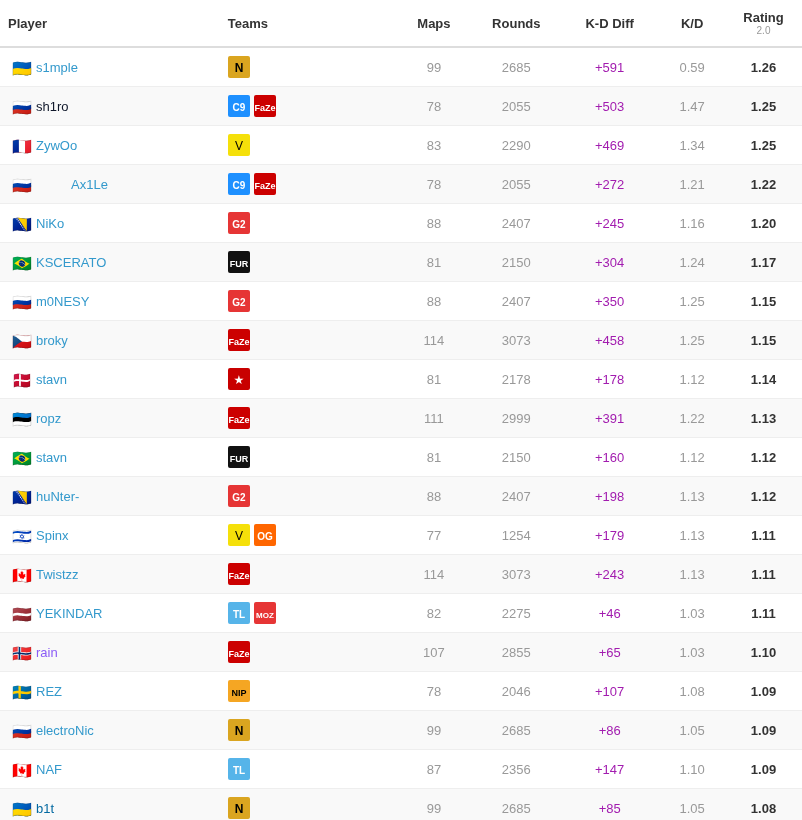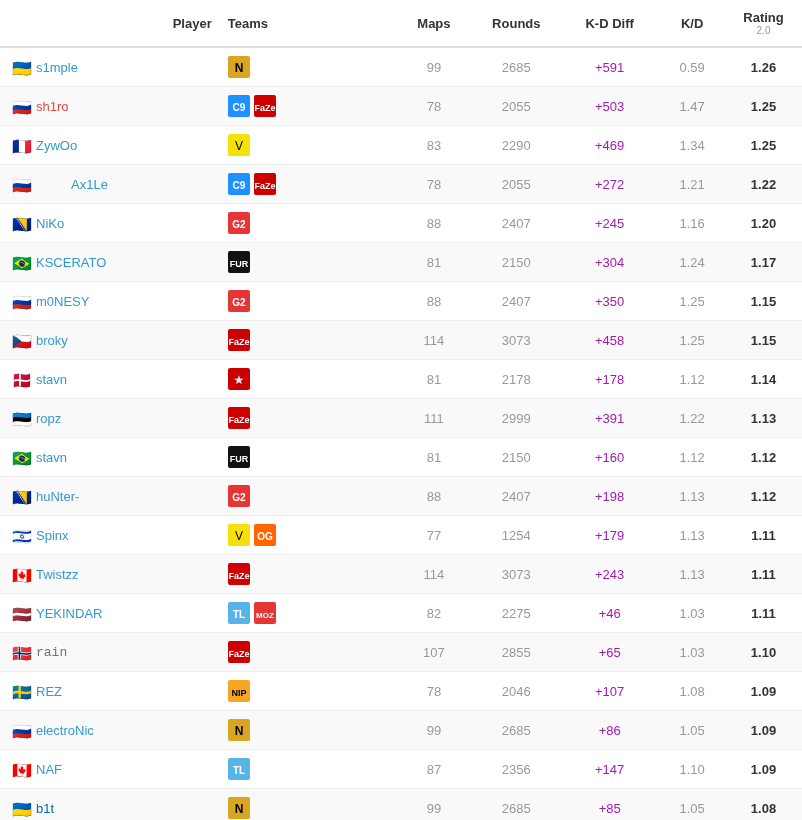--- a/index.html
+++ b/index.html
@@ -98,21 +98,21 @@
       font-weight: normal;
       display: block;
     }
   </style>
 </head>
 <body>
 
 <table>
   <thead>
     <tr>
-      <th style="width:200px; text-align:right;">Player</th>
+      <th style="width:200px; ">Player</th>
       <th style="width:160px;">Teams</th>
       <th class="num" style="width:70px;">Maps</th>
       <th class="num" style="width:80px;">Rounds</th>
       <th class="num" style="width:90px;">K-D Diff</th>
       <th class="num" style="width:60px;">K/D</th>
       <th class="rating-header" style="width:70px;">
         Rating<span class="rating-sub">2.0</span>
       </th>
     </tr>
   </thead>
@@ -137,21 +137,21 @@
         <td class="num">99</td>
         <td class="num">2685</td>
         <td class="kd-diff">+591</td>
         <td class="kd">0.59</td>
         <td class="rating" style="font-weight: bold; color: rgb(51, 51, 51);">1.26</td>
       </tr>
       <tr style="background: rgb(249, 249, 249);">
         <td style="padding-left: 12px;">
           <div class="player-cell">
             <span class="flag">🇷🇺</span>
-            <span class="player-name" style="color: #ef4444; cursor: pointer;">sh1ro</span>
+            <span class="player-name" style="color: #0f172a; cursor: pointer;">sh1ro</span>
           </div>
         </td>
         <td>
           <div class="teams-cell">
             <span class="team-logo">
               <svg width="22" height="22" viewBox="0 0 22 22">
                 <rect width="22" height="22" fill="#1e90ff" rx="2"></rect>
                 <text x="11" y="16" text-anchor="middle" font-size="10" font-weight="bold" fill="#fff">C9</text>
               </svg>
             </span>
@@ -483,21 +483,21 @@
         <td class="num">82</td>
         <td class="num">2275</td>
         <td class="kd-diff">+46</td>
         <td class="kd">1.03</td>
         <td class="rating" style="font-weight: bold; color: rgb(51, 51, 51);">1.11</td>
       </tr>
       <tr style="background: rgb(249, 249, 249);">
         <td style="padding-left: 12px;">
           <div class="player-cell">
             <span class="flag">🇳🇴</span>
-            <span class="player-name" style="color: #737373; cursor: pointer; font-family: Liberation Mono, monospace;">rain</span>
+            <span class="player-name" style="color: #8b5cf6; cursor: pointer;">rain</span>
           </div>
         </td>
         <td>
           <div class="teams-cell">
             <span class="team-logo">
               <svg width="22" height="22" viewBox="0 0 22 22">
                 <rect width="22" height="22" fill="#cc0000" rx="2"></rect>
                 <text x="11" y="16" text-anchor="middle" font-size="9" font-weight="bold" fill="#fff">FaZe</text>
               </svg>
             </span>

